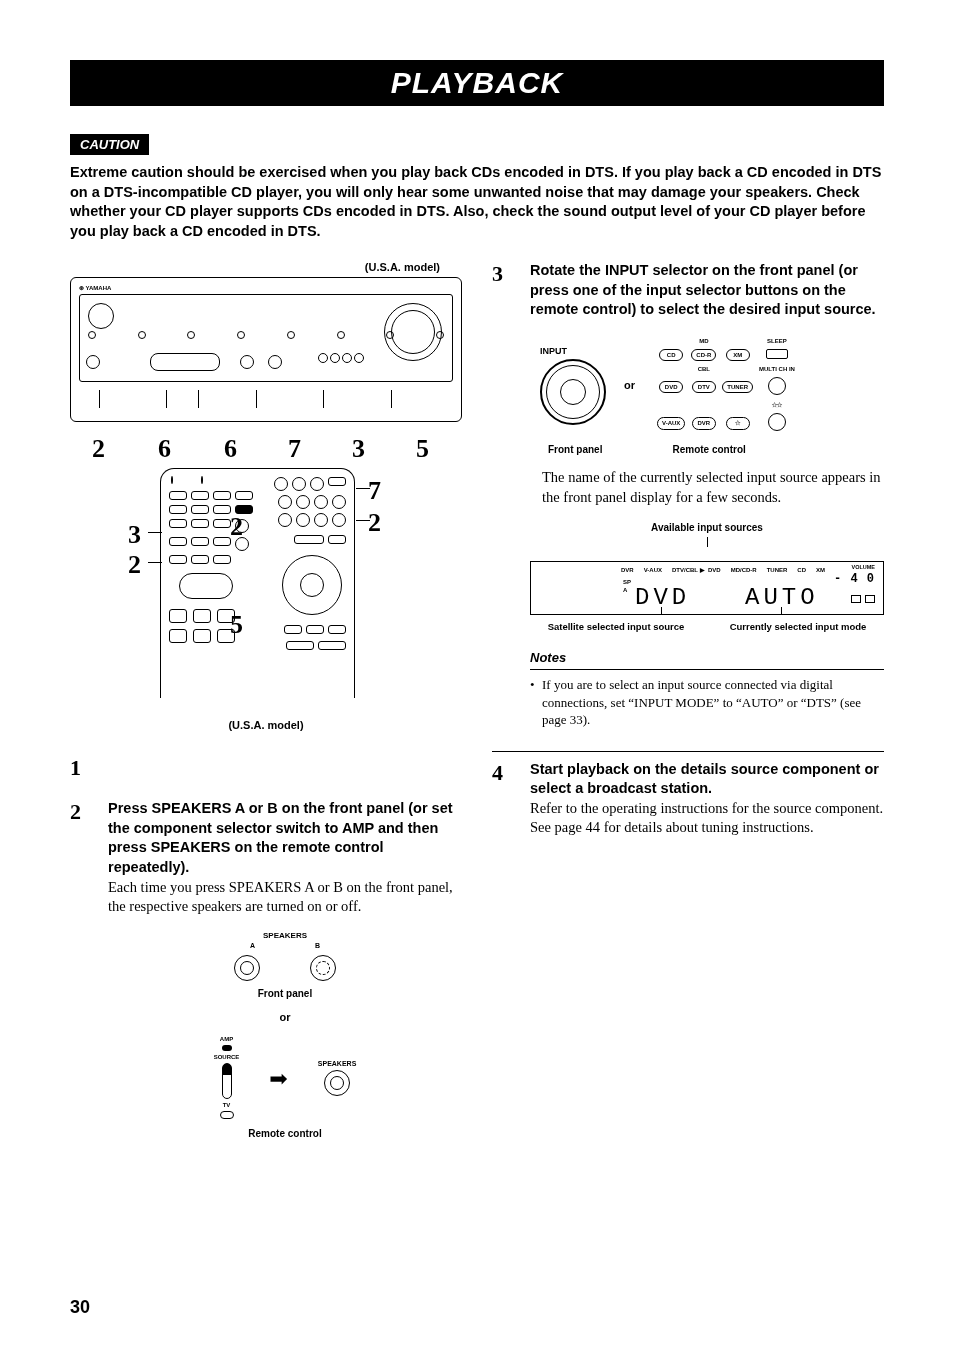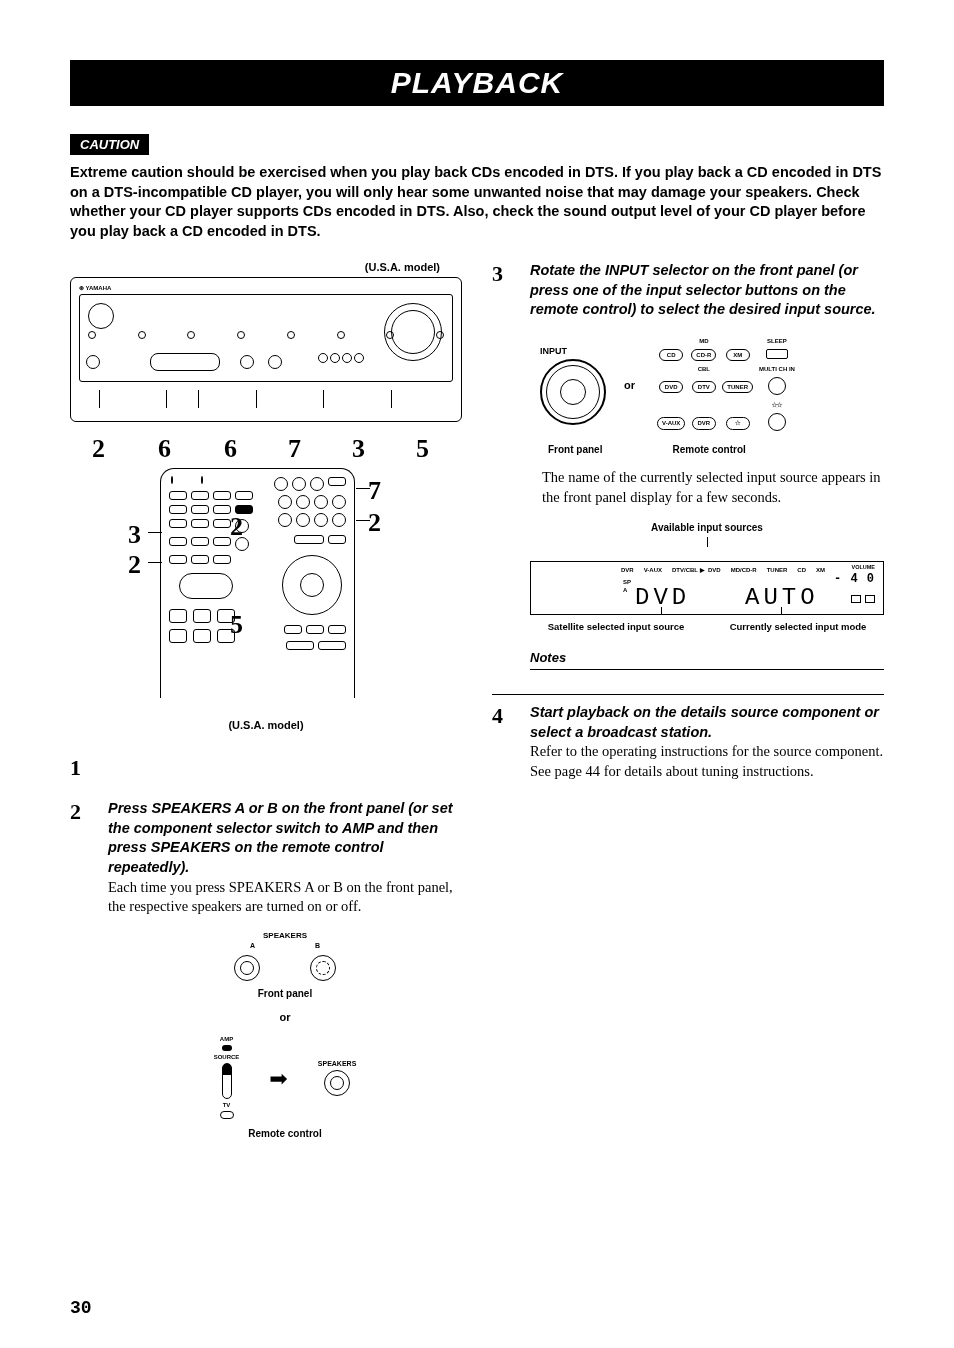--- a/index.html
+++ b/index.html
@@ -49,21 +49,21 @@
   
   .remote-wrap{position:relative;height:245px;margin-bottom:6px;}
   .remote-body{position:absolute;left:90px;top:0;width:195px;height:230px;border:1px solid #000;border-top-left-radius:14px;border-top-right-radius:14px;border-bottom:none;}
   .rgrid{position:absolute;font-size:5px;font-family:Arial,sans-serif;}
   .rbtn{border:1px solid #000;border-radius:3px;width:18px;height:9px;display:inline-block;}
   .rcircle{border:1px solid #000;border-radius:50%;width:14px;height:14px;display:inline-block;}
   .remote-model{font-family:Arial,sans-serif;font-weight:bold;font-size:11px;text-align:center;margin-top:4px;}
   .step { display:flex; gap:18px; margin-bottom:18px; }
   .step-num { font-family:"Times New Roman",serif; font-weight:bold; font-size:22px; width:20px; flex-shrink:0; }
   .step-body { font-size:14.5px; line-height:1.35; }
-  .step-body .bold { font-family: Arial,sans-serif; font-weight:bold;font-style:italic; }
+  .step-body .bold { font-family: Arial,sans-serif; font-weight:bold; }
   .sp-fig{margin:14px auto 8px;width:180px;text-align:center;font-family:Arial,sans-serif;font-size:8px;font-weight:bold;}
   .sp-row{display:flex;justify-content:center;gap:50px;margin:4px 0 6px;}
   .push-btn{width:26px;height:26px;border:1.5px solid #000;border-radius:50%;position:relative;}
   .push-btn:after{content:"";position:absolute;inset:5px;border:1px solid #000;border-radius:50%;}
   .push-btn.dashed:after{border-style:dashed;}
   .caption{font-family:Arial,sans-serif;font-weight:bold;font-size:10px;text-align:center;}
   .or-lbl{font-family:Arial,sans-serif;font-weight:bold;font-size:11px;text-align:center;margin:10px 0;}
   .rc-fig{display:flex;align-items:center;justify-content:center;gap:30px;margin-bottom:6px;}
   .slider-col{font-family:Arial,sans-serif;font-size:6px;text-align:center;font-weight:bold;}
   .slider{width:10px;height:36px;border:1px solid #000;border-radius:5px;margin:2px auto;background:linear-gradient(#000 0 33%,#fff 33% 100%);}
@@ -90,21 +90,21 @@
   .seg{font-family:"Courier New",monospace;font-size:24px;letter-spacing:4px;position:absolute;}
   .vol{position:absolute;right:8px;top:2px;font-size:5.5px;font-weight:bold;text-align:right;}
   .volnum{font-family:"Courier New",monospace;font-size:12px;letter-spacing:1px;}
   .lcd-caps{display:flex;justify-content:space-between;font-family:Arial,sans-serif;font-weight:bold;font-size:9.5px;margin:4px 2px 16px;}
   .lcd-caps div{width:48%;text-align:center;}
   .notes-head{font-family:Arial,sans-serif;font-style:italic;font-weight:bold;font-size:13px;border-bottom:1px solid #000;padding-bottom:2px;margin-bottom:6px;color:#000;}
   .notes-list{font-size:13px;line-height:1.35;list-style:none;padding-left:0;}
   .notes-list li{position:relative;padding-left:12px;margin-bottom:4px;}
   .notes-list li:before{content:"•";position:absolute;left:0;}
   .hr{border-top:1px solid #000;margin:14px 0 8px;}
-  .page-num{position:absolute;left:70px;bottom:30px;font-family:Liberation Mono, monospace;font-weight:bold;font-size:18px;}
+  .page-num{position:absolute;left:70px;bottom:30px;font-family:Liberation Sans, sans-serif;font-weight:bold;font-size:18px;}
 </style>
 </head>
 <body>
 
 
 
 <div class="chapter-title">PLAYBACK</div>
 
 <div class="caution-box">CAUTION</div>
 <div class="caution-text">Extreme caution should be exercised when you play back CDs encoded in DTS. If you play back a CD encoded in DTS on a DTS-incompatible CD player, you will only hear some unwanted noise that may damage your speakers. Check whether your CD player supports CDs encoded in DTS. Also, check the sound output level of your CD player before you play back a CD encoded in DTS.</div>
@@ -390,20 +390,21 @@
           <div style="position:absolute;left:130px;bottom:-1px;width:1px;height:8px;background:#000;"></div>
           <div style="position:absolute;left:250px;bottom:-1px;width:1px;height:8px;background:#000;"></div>
         </div>
         <div class="lcd-caps">
           <div>Satellite selected input source</div>
           <div>Currently selected input mode</div>
         </div>
 
         <div class="notes-head">Notes</div>
         <ul class="notes-list">
+          <li>If you are to select an input source connected via digital connections, set “INPUT MODE” to “AUTO” or “DTS” (see page 33).</li>
         </ul>
       </div>
     </div>
 
     <div class="hr"></div>
 
     <div class="step">
       <div class="step-num">4</div>
       <div class="step-body">
         <span class="bold">Start playback on the details source component or select a broadcast station.</span><br>

